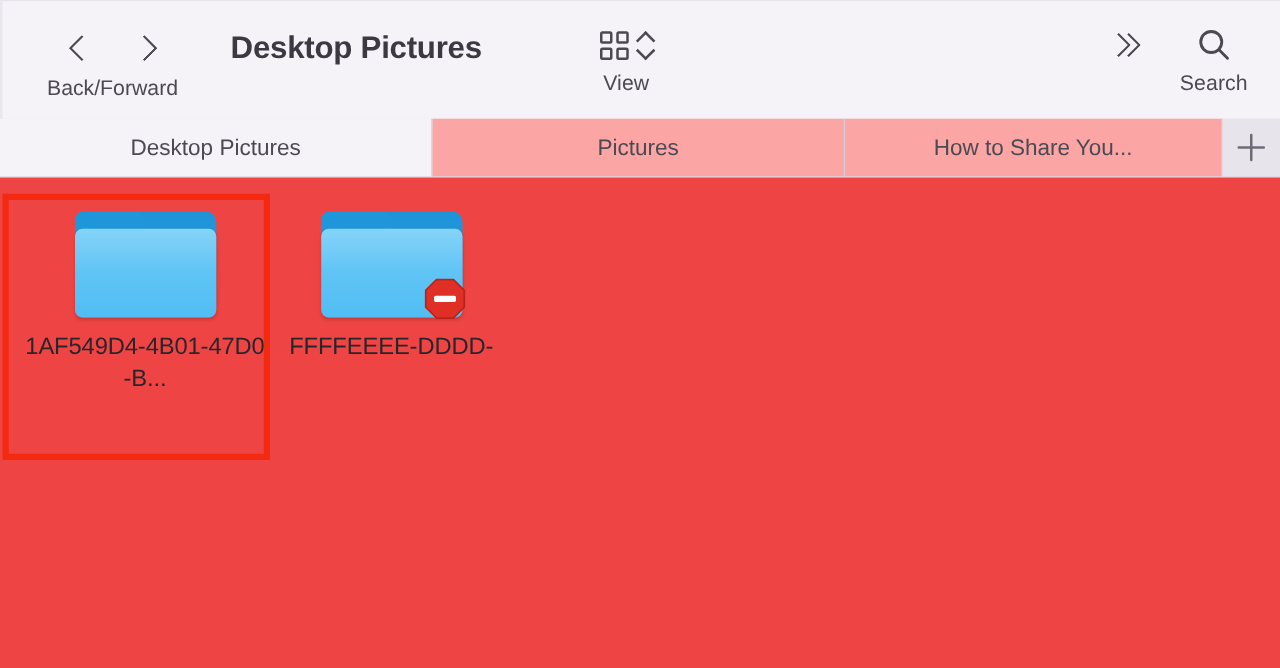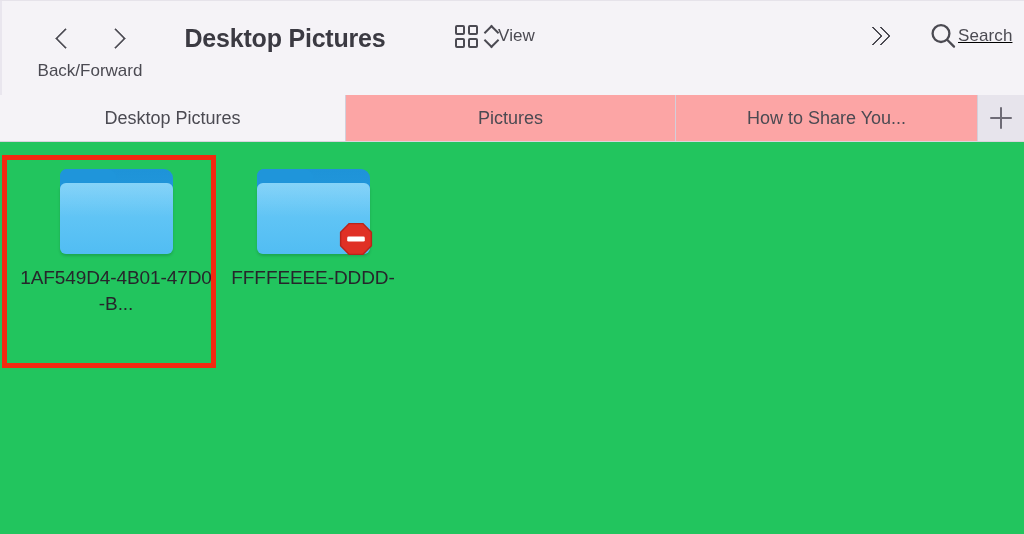--- a/index.html
+++ b/index.html
@@ -36,21 +36,21 @@
   #toolbar-edge-left {
     position: absolute;
     left: 0; top: 0;
     width: 2px; height: 95px;
     background: #e9e6ee;
   }
 
   .tb-item {
     position: absolute;
     display: flex;
-    flex-direction: row;
+    flex-direction: column;
     align-items: center;
     justify-content: flex-start;
   }
   .tb-glyph {
     display: flex;
     align-items: center;
     justify-content: center;
     height: 42px;
   }
   .tb-label {
@@ -200,21 +200,21 @@
     width: 12px; height: 12px;
     border-right: 2.4px solid #4b4a52;
     border-top: 2.4px solid #4b4a52;
     transform: rotate(45deg);
     border-radius: 1px;
   }
   .dblchev span.a { left: 0px; }
   .dblchev span.b { left: 8px; }
 
   
-  #search-item { left: 928px; top: 14px; width: 86px; text-decoration: underline; }
+  #search-item { left: 928px; top: 14px; width: 86px; }
 
   
   #tabbar {
     position: absolute;
     left: 0; top: 95px;
     width: 1024px;
     height: 47px;
     display: flex;
     background: #e7e4ec;
     border-bottom: 1px solid #d8d4de;
@@ -259,21 +259,21 @@
   }
   .plusicon::before { left: 0; top: 9.5px; width: 22px; height: 2.6px; }
   .plusicon::after  { top: 0; left: 9.5px; height: 22px; width: 2.6px; }
 
   
   #content {
     position: absolute;
     left: 0; top: 142px;
     width: 1024px;
     height: 392px;
-    background: #22c55e;
+    background: #ef4444;
   }
 
   .icon-cell {
     position: absolute;
     width: 196px;
     text-align: center;
   }
   #cell-0 { left: 18px; top: 24px; }
   #cell-1 { left: 215px; top: 24px; }
 

